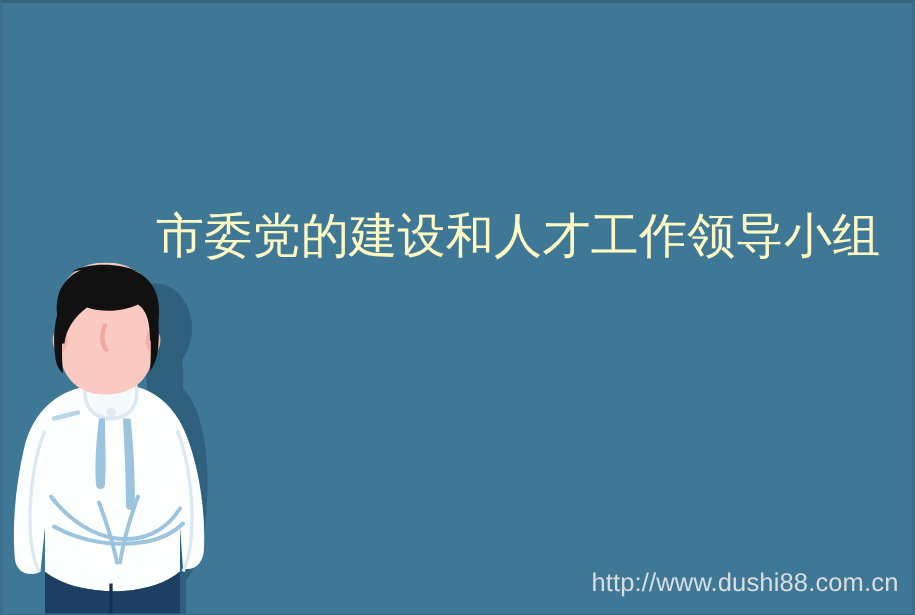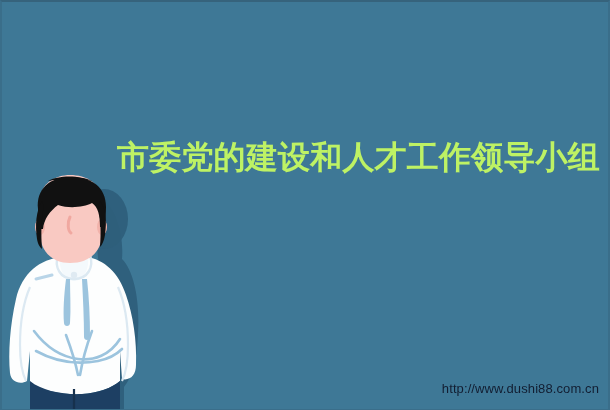--- a/index.html
+++ b/index.html
@@ -40,38 +40,38 @@
   }
   #illustration svg { display: block; }
 
   
   #headline {
     position: absolute;
     left: 104px;
     top: 136px;
     width: 496px;
     z-index: 20;
-    color: #bef264;
+    color: #fef9c3;
     font-size: 32px;
     line-height: 43px;
     letter-spacing: 0.2px;
-    text-align: right;
-    font-weight: 700;
+    text-align: left;
+    font-weight: 400;
     white-space: nowrap;
   }
   #headline .hl-line { display: block; }
 
   
   #watermark {
     position: absolute;
     right: 11px;
     bottom: 11px;
     z-index: 30;
-    color: #0f172a;
-    font-size: 13px;
+    color: #e5e5e5;
+    font-size: 17px;
     line-height: 20px;
     letter-spacing: 0.1px;
     opacity: 0.93;
     white-space: nowrap;
   }
 </style>
 </head>
 <body>
 
 <div id="canvas">

